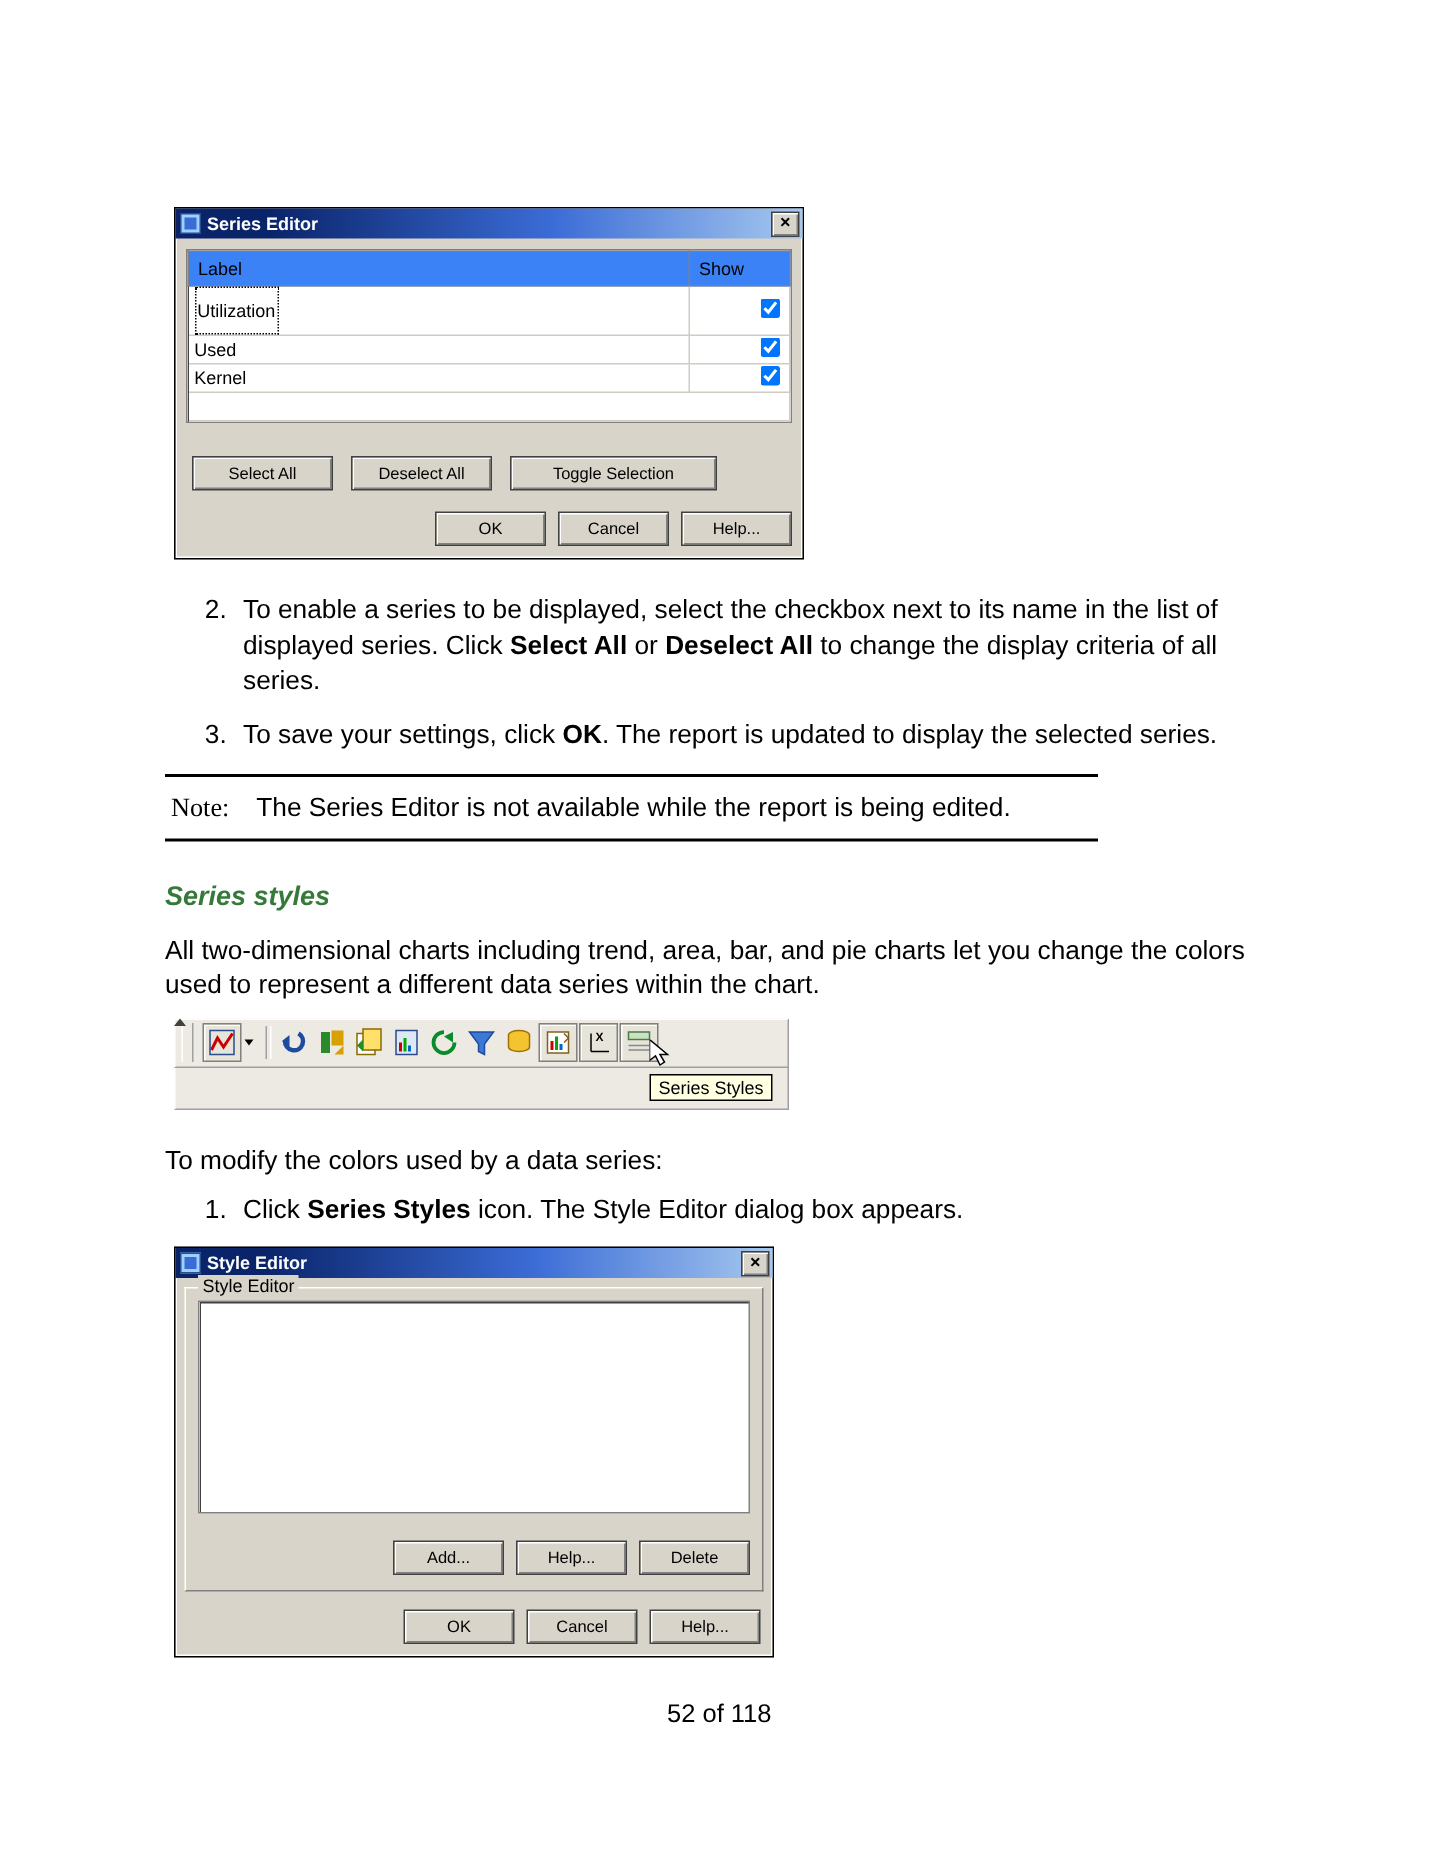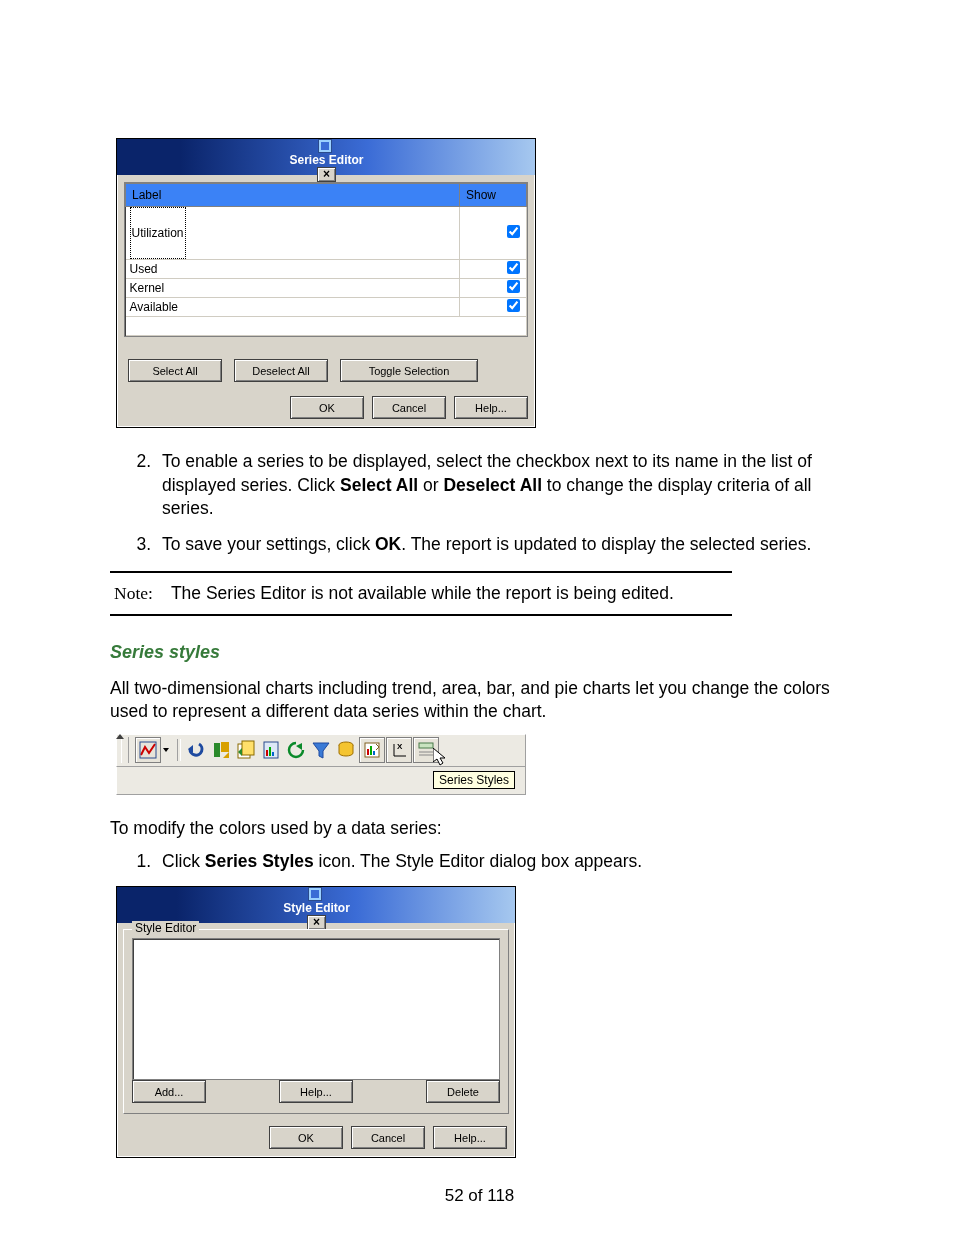--- a/index.html
+++ b/index.html
@@ -27,25 +27,24 @@
     background: #d8d4ca;
     font-family: Tahoma, Arial, sans-serif;
     font-size: 12px;
     color: #000;
     box-shadow: 0 0 0 1px #fff inset;
   }
   .titlebar {
     height: 20px;
     display: flex;
     align-items: center;
-    padding: 0 2px 16px 3px;
+    padding: 0 2px 0 3px;
     background: linear-gradient(90deg, #0a246a 0%, #0a246a 15%, #3b6cd6 60%, #a6c8ef 100%);
     color: #fff;
     font-weight: bold;
-    flex-direction: column;
   }
   .titlebar .app-icn {
     width: 14px;
     height: 14px;
     background: #9bd0ff;
     border: 1px solid #2a4b8d;
     display: inline-block;
     flex: 0 0 auto;
     margin-right: 4px;
     box-sizing: border-box;
@@ -120,21 +119,21 @@
     vertical-align: middle;
   }
   table.series-grid td.show-col, table.series-grid th.show-col {
     width: 54px;
     text-align: right;
   }
   table.series-grid td.show-col { padding-right: 6px; }
   .dotted-sel {
     display:inline-block;
     border:1px dotted #000;
-    padding:18px 1px;
+    padding:8px 1px;
   }
   .grid-empty {
     height: 10px;
     background:#fff;
     border-top: none;
   }
   input.chk {
     width: 13px;
     height: 13px;
     margin: 0;
@@ -315,23 +314,23 @@
     font-size: 12px;
   }
   .listbox {
     border: 1px solid #808080;
     box-shadow: inset 1px 1px 0 #404040;
     background: #fff;
     height: 140px;
   }
   .gb-btn-row {
     display: flex;
-    justify-content: space-between;
+    justify-content: flex-end;
     gap: 8px;
-    margin-top: 0;
+    margin-top: 18px;
   }
   .gb-btn-row .win-btn, .dlg-btn-row2 .win-btn { width: 74px; }
   .dlg-btn-row2 {
     display: flex;
     justify-content: flex-end;
     gap: 8px;
     padding: 12px 8px 8px 0;
   }
 
   .page-num {
@@ -368,24 +367,20 @@
               </tr>
               <tr>
                 <td>Used</td>
                 <td class="show-col"><input class="chk" type="checkbox" checked="" style=""></td>
               </tr>
               <tr>
                 <td>Kernel</td>
                 <td class="show-col"><input class="chk" type="checkbox" checked="" style=""></td>
               </tr>
               <tr>
-                <td>Available</td>
-                <td class="show-col"><input class="chk" type="checkbox" checked="" style=""></td>
-              </tr>
-              <tr>
                   <td colspan="2" class="grid-empty"></td>
                 </tr>
             </tbody>
           </table>
         </div>
 
         <div class="sel-row">
           <span class="win-btn">Select All</span>
           <span class="win-btn">Deselect All</span>
           <span class="win-btn wide">Toggle Selection</span>

